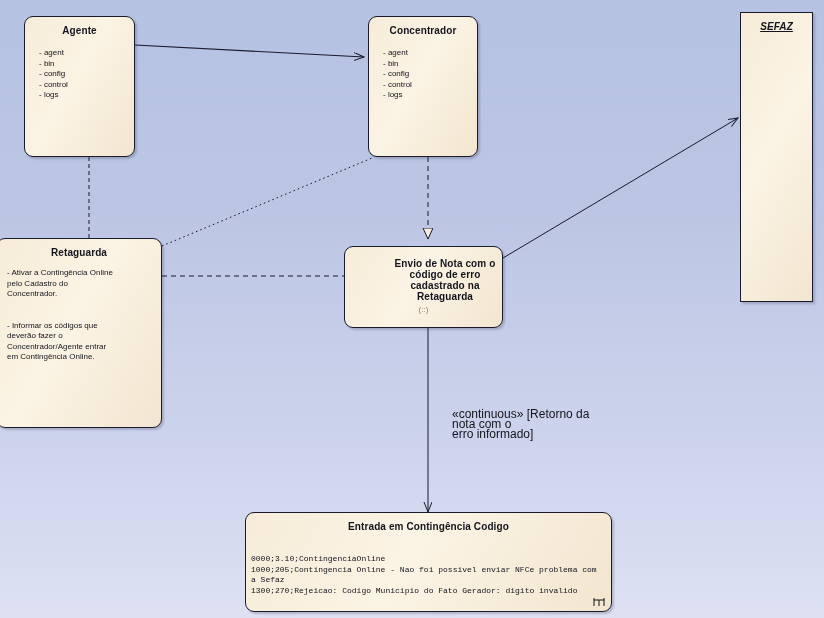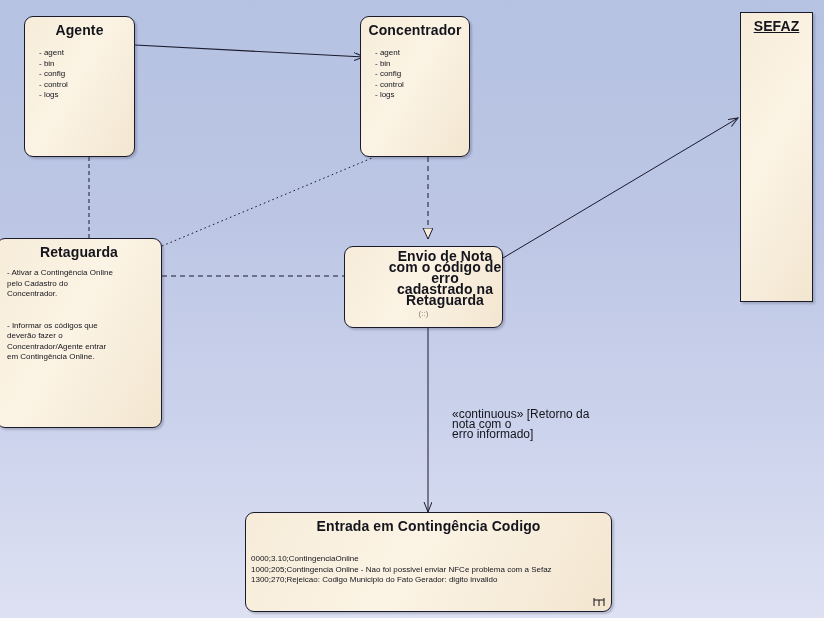--- a/index.html
+++ b/index.html
@@ -31,28 +31,29 @@
     border: 1px solid #1a1a2e;
     background: linear-gradient(120deg, #f7ecd9 0%, #fbf3e4 45%, #f3e6d0 100%);
     box-shadow: 2px 2px 2px rgba(60,60,80,0.25);
     color: #14141c;
   }
   .node.rounded { border-radius: 9px; }
   .node.square  { border-radius: 0; }
 
   .node-title {
     text-align: center;
-    font-size: 14px;
+    font-size: 10px;
     font-weight: bold;
     letter-spacing: 0.1px;
     padding-top: 8px;
     line-height: 11px;
   }
   .node-title.underlined {
     text-decoration: underline;
+    font-style: italic;
   }
   .node-subtitle {
     text-align: center;
     font-size: 8px;
     color: #8a7f70;
     line-height: 11px;
     padding-top: 2px;
   }
   .node-body {
     font-size: 8px;
@@ -134,21 +135,21 @@
     <div class="node-title">Agente</div>
     <div class="node-features">
       <div class="feature-line">- agent</div>
       <div class="feature-line">- bin</div>
       <div class="feature-line">- config</div>
       <div class="feature-line">- control</div>
       <div class="feature-line">- logs</div>
     </div>
   </div>
 
-  <div class="node rounded" style="left:360px; top:16px; width:110px; height:141px;">
+  <div class="node rounded" style="left:368px; top:16px; width:110px; height:141px;">
     <div class="node-title">Concentrador</div>
     <div class="node-features">
       <div class="feature-line">- agent</div>
       <div class="feature-line">- bin</div>
       <div class="feature-line">- config</div>
       <div class="feature-line">- control</div>
       <div class="feature-line">- logs</div>
     </div>
   </div>
 
@@ -163,28 +164,28 @@
 Concentrador.
 
 
 - Informar os códigos que
 deverão fazer o
 Concentrador/Agente entrar
 em Contingência Online.</div>
   </div>
 
   <div class="node rounded" style="left:344px; top:246px; width:159px; height:82px;">
-    <div class="node-title" style="padding-top:4px; white-space:pre-line;margin-left:43px;">Envio de Nota com o código de erro
+    <div class="node-title" style="padding-top:11px; white-space:pre-line;margin-left:43px;">Envio de Nota com o código de erro
 cadastrado na Retaguarda</div>
     <div class="node-subtitle">(::)</div>
   </div>
 
   <div class="node rounded" style="left:245px; top:512px; width:367px; height:100px;">
     <div class="node-title">Entrada em Contingência Codigo</div>
-    <div class="node-body" style="padding-top:22px; padding-left:5px;">0000;3.10;ContingenciaOnline
+    <div class="node-body" style="padding-top:22px; padding-left:5px;font-family:Liberation Mono, monospace;">0000;3.10;ContingenciaOnline
 1000;205;Contingencia Online - Nao foi possivel enviar NFCe problema com a Sefaz
 1300;270;Rejeicao: Codigo Municipio do Fato Gerador: digito invalido</div>
     <svg class="note-marker" viewBox="0 0 12 12" xmlns="http://www.w3.org/2000/svg">
       <path d="M1,3 L1,11 M11,3 L11,11 M1,5 L11,5 M6,5 L6,11" stroke="#14141c" stroke-width="1" fill="none"></path>
     </svg>
   </div>
 
   <div class="edge-label" style="left:452px; top:409px;">«continuous» [Retorno da nota com o
 erro informado]</div>
 

